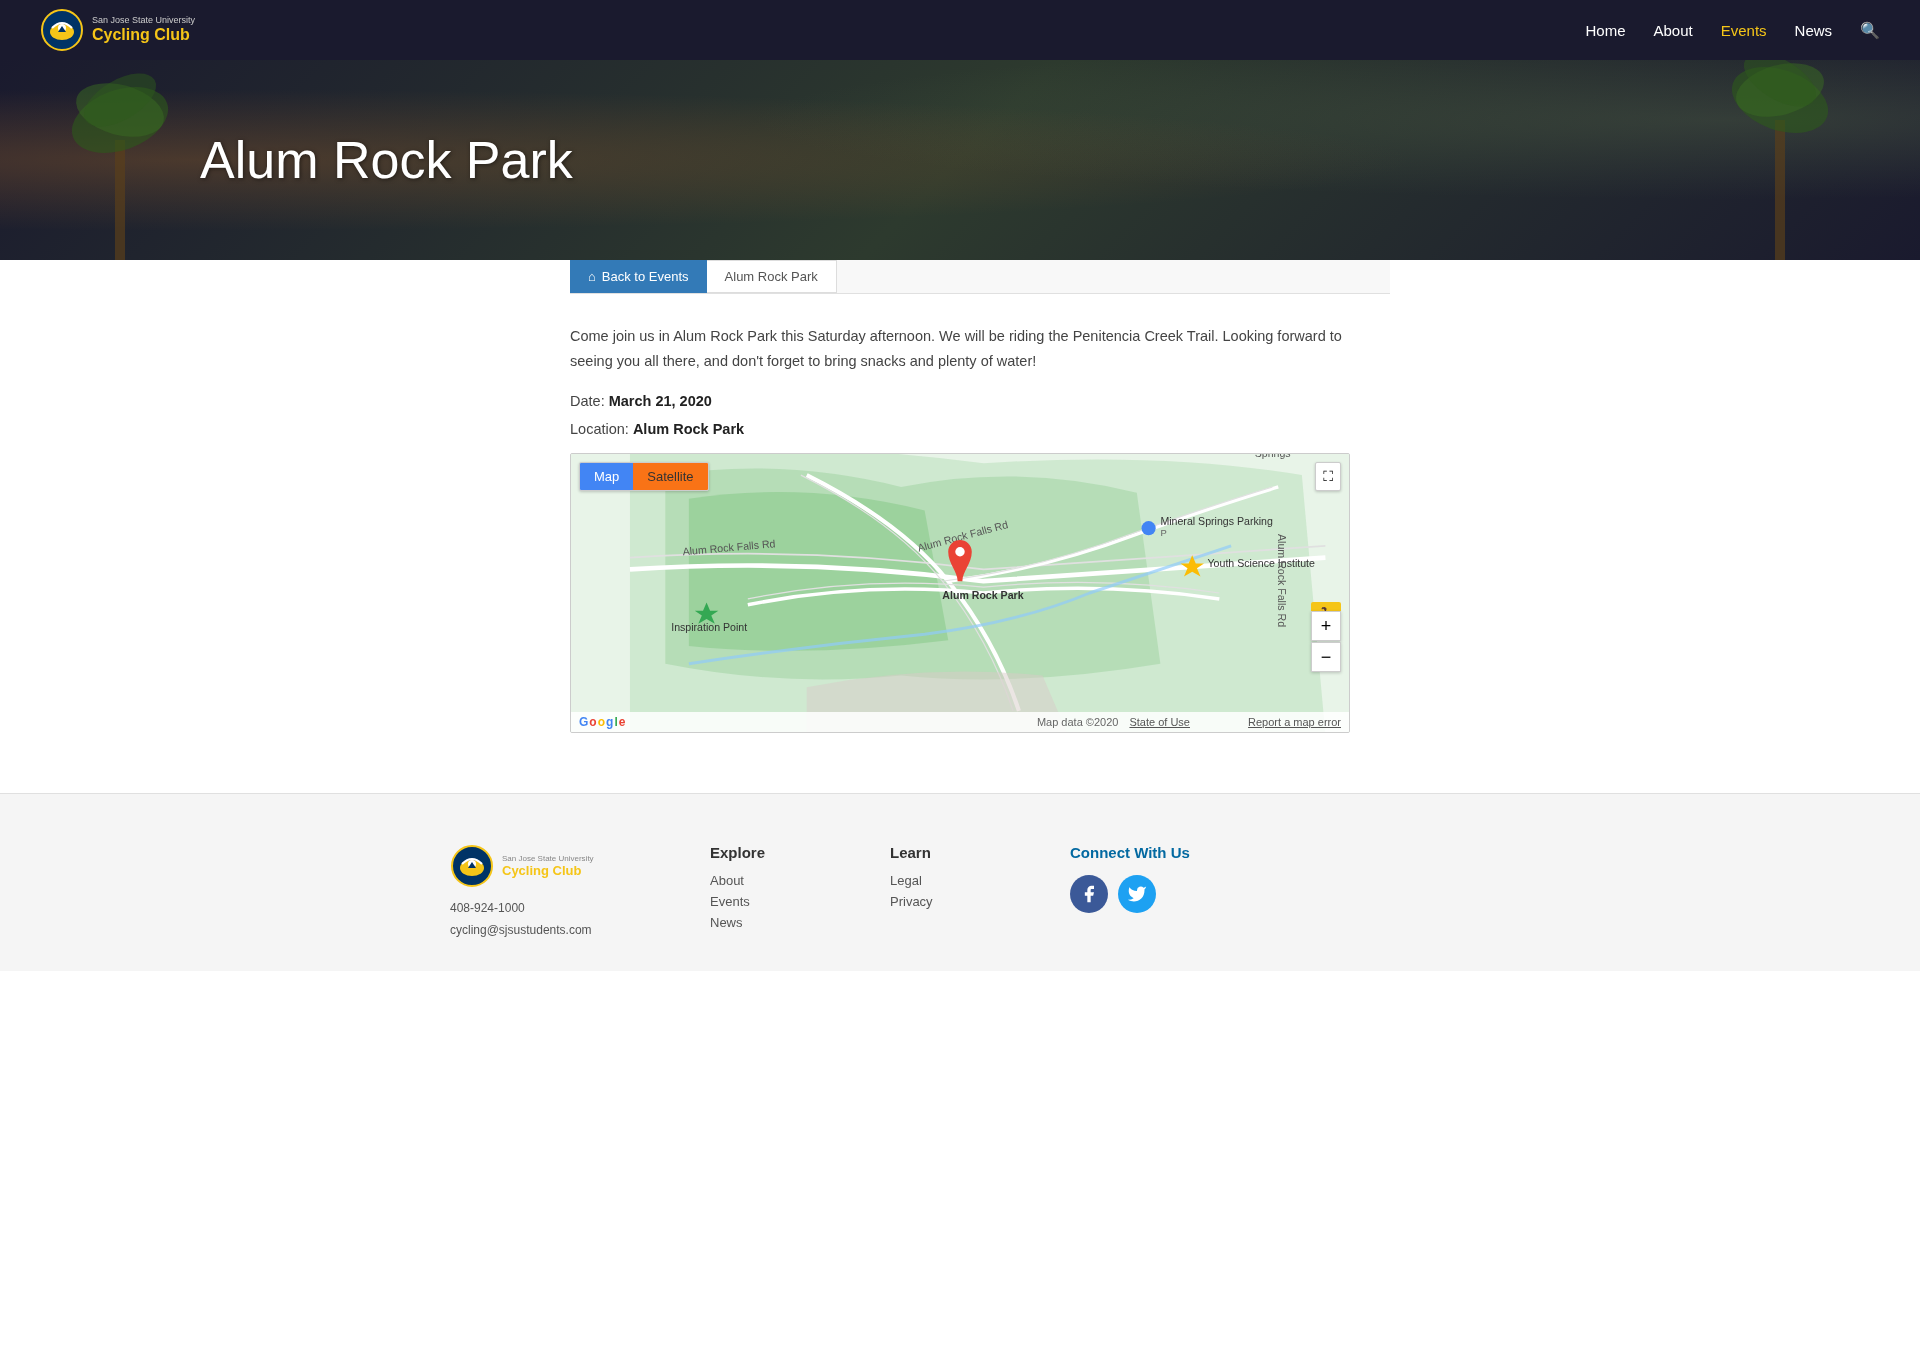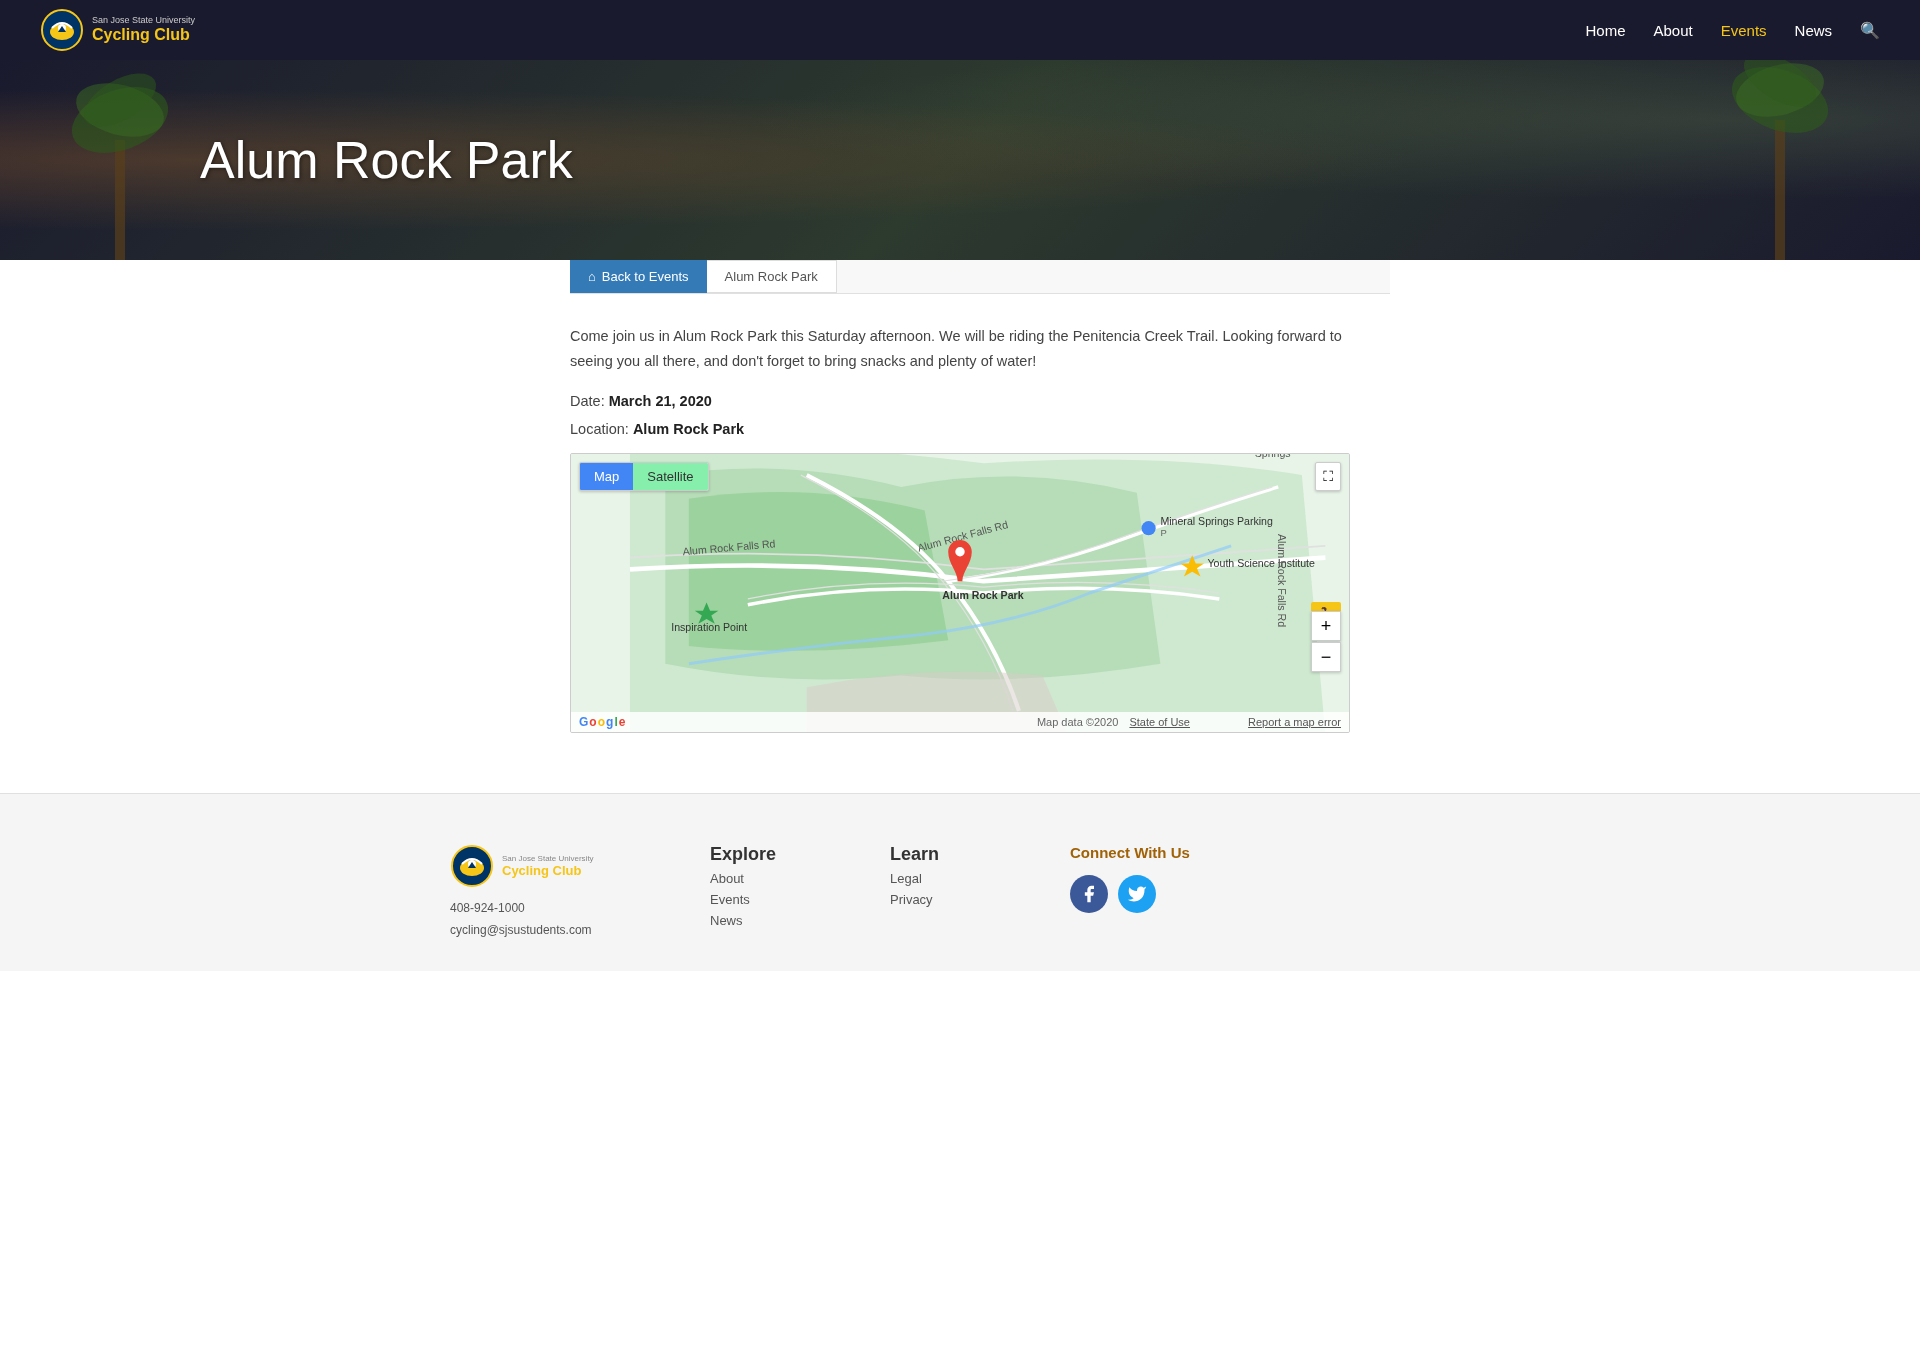--- a/index.html
+++ b/index.html
@@ -165,21 +165,21 @@
       z-index: 5;
       display: flex;
       gap: 0;
       background: #fff;
       border: 1px solid #ccc;
       border-radius: 2px;
       overflow: hidden;
       box-shadow: 0 1px 3px rgba(0,0,0,0.2);
     }
     .map-toolbar button {
-      background: #86efac;
+      background: #f97316;
       border: none;
       padding: 6px 14px;
       font-size: 13px;
       cursor: pointer;
       font-weight: 500;
     }
     .map-toolbar button.active {
       background: #4285f4;
       color: #fff;
     }
@@ -302,39 +302,39 @@
       color: #555;
       line-height: 1.8;
     }
     .footer-col {
       display: flex;
       flex-direction: column;
       gap: 6px;
       min-width: 100px;
     }
     .footer-col-title {
-      font-size: 18px;
+      font-size: 15px;
       font-weight: bold;
       color: #333;
-      margin-bottom: 0;
+      margin-bottom: 6px;
     }
     .footer-col a {
       text-decoration: none;
       color: #555;
       font-size: 13px;
     }
     .footer-connect {
       display: flex;
       flex-direction: column;
       gap: 14px;
     }
     .footer-connect-title {
       font-size: 15px;
       font-weight: bold;
-      color: #a16207;
+      color: #0369a1;
     }
     .social-icons {
       display: flex;
       gap: 10px;
     }
     .social-icon {
       width: 38px;
       height: 38px;
       border-radius: 50%;
       display: flex;

